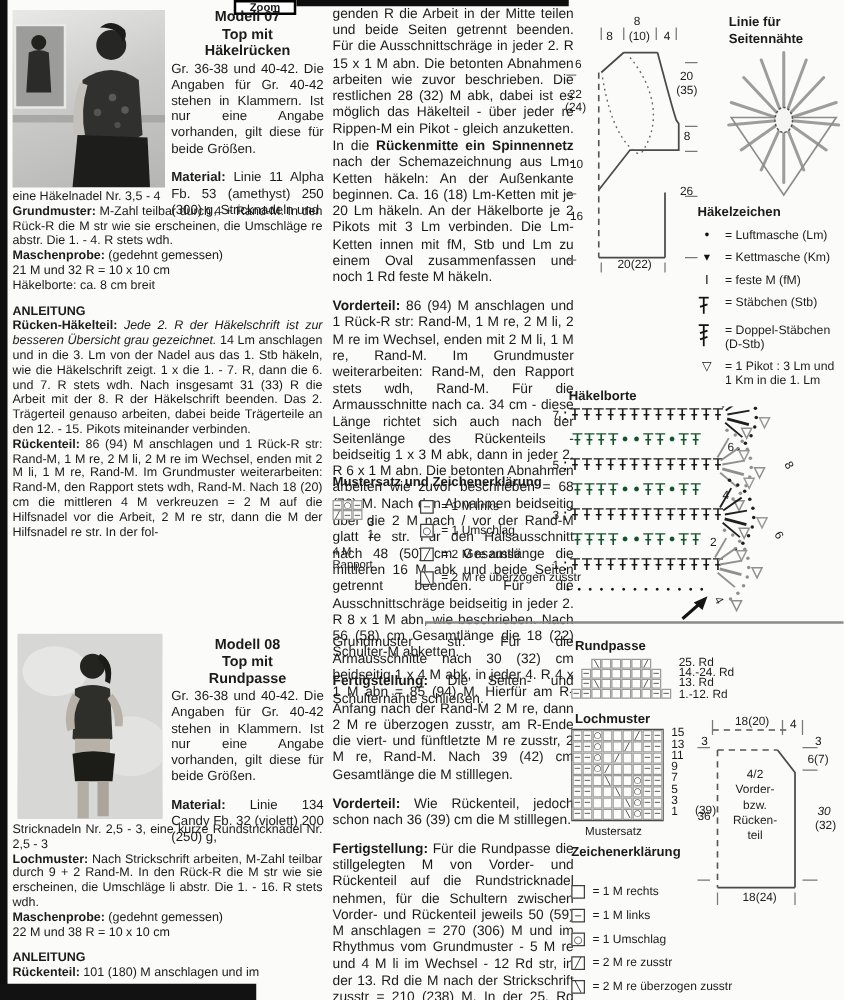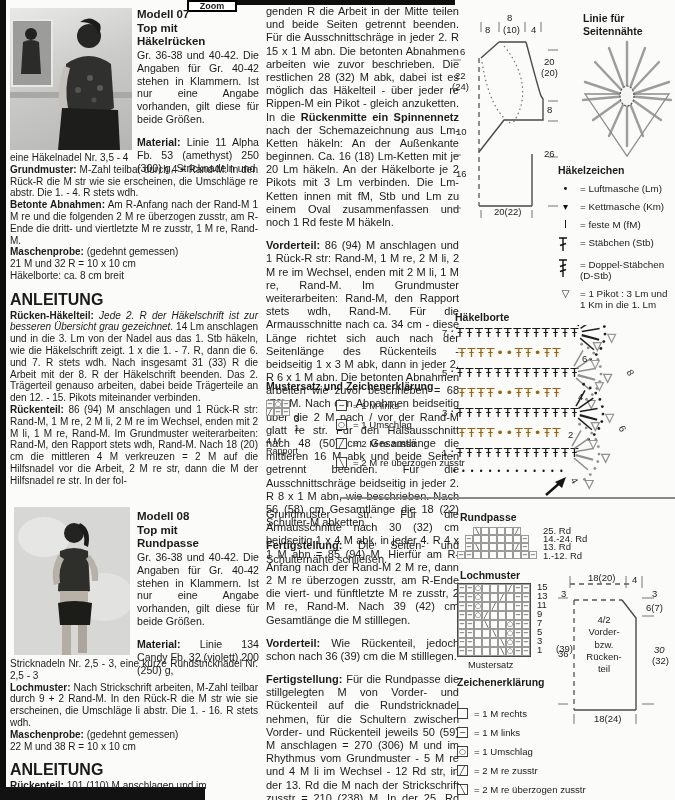--- a/index.html
+++ b/index.html
@@ -11,22 +11,22 @@
   .left-bar { left:0; top:0; width:6px; height:800px; background:#0e0e0e; }
   .top-bar { left:237px; top:0; width:218px; height:5px; background:#0e0e0e; }
   .bottom-bar { left:0; top:787px; width:205px; height:13px; background:#121212; }
   .zoom-badge { left:187px; top:0; width:50px; height:12px; background:#fff; border:2px solid #000;
                 font-size:9px; font-weight:bold; text-align:center; line-height:8px; }
 
   
   .body-text { font-size:10px; line-height:1.18; text-align:justify; }
   .col-narrow { font-size:11px; line-height:1.2; text-align:justify; }
   .head-col { font-size:10.6px; line-height:1.22; text-align:justify; }
-  .title div { font-size:11.5px; font-weight:bold; line-height:1.18; text-align:left; }
-  .anl { font-weight:bold; font-size:16px; margin-top:9px; }
+  .title div { font-size:11.5px; font-weight:bold; line-height:1.18; text-align:center; }
+  .anl { font-weight:bold; font-size:10px; margin-top:9px; }
   .mt10 { margin-top:10px; }
   .sec-hdr { font-weight:bold; font-size:10.5px; }
   i { font-style:italic; }
   b { font-weight:bold; }
 
   
   .photo { overflow:hidden; background:linear-gradient(160deg,#e9e9e7 0%,#cbcbc9 45%,#b5b5b3 100%); }
   .photo2 { background:linear-gradient(175deg,#d9d9d7 0%,#e6e6e4 55%,#c9c9c7 100%); }
 
   
@@ -40,21 +40,21 @@
   
   .grid-row { display:flex; position:relative; }
   .grid-cell { border:0.6px solid #9a9a9a; background:#fdfdfc; font-family:"DejaVu Sans",sans-serif;
                font-size:7px; text-align:center; color:#1e1e1e; overflow:hidden; }
   .lm-box { display:inline-block; border:1.3px solid #4a4a4a; }
   .pos-label { position:absolute; font-size:9.5px; white-space:nowrap; color:#1c1c1c; }
 
   
   .borte-row { position:absolute; left:8px; font-family:"DejaVu Sans",sans-serif; font-size:13px;
                letter-spacing:1.6px; color:#181818; white-space:nowrap; }
-  .borte-row.gray { color:#a16207; left:16px; }
+  .borte-row.gray { color:#14532d; left:16px; }
   .borte-dots { position:absolute; left:10px; font-family:"DejaVu Sans",sans-serif; font-size:8px;
                 letter-spacing:4.2px; color:#181818; white-space:nowrap; }
 
   .divider { left:340px; top:497px; width:335px; height:1.6px; background:#8a8a8a; }
   .muster-label { font-size:9.3px; }
   svg { display:block; }
 </style>
 </head>
 <body>
 
@@ -88,21 +88,20 @@
     <div>Top mit</div>
     <div>Häkelrücken</div>
   </div>
   <p>Gr. 36-38 und 40-42. Die Angaben für Gr. 40-42 stehen in Klammern. Ist nur eine Angabe vorhanden, gilt diese für beide Größen.</p>
   <p class="mt10"><b>Material:</b> <span>Linie 11 Alpha Fb. 53 (amethyst) 250 (300) g, Stricknadeln und</span></p>
 </div>
 
 <div class="abs body-text" style="left:10px;top:152px;width:248px;">
   <p>eine Häkelnadel Nr. 3,5 - 4</p>
   <p><b>Grundmuster:</b> <span>M-Zahl teilbar durch 4 + Rand-M. In den Rück-R die M str wie sie erscheinen, die Umschläge re abstr. Die 1. - 4. R stets wdh.</span></p>
-  <p><b>Betonte Abnahmen:</b> <span>Am R-Anfang nach der Rand-M 1 M re und die folgenden 2 M re überzogen zusstr, am R-Ende die dritt- und viertletzte M re zusstr, 1 M re, Rand-M.</span></p>
   <p><b>Maschenprobe:</b> <span>(gedehnt gemessen)</span></p>
   <p>21 M und 32 R = 10 x 10 cm</p>
   <p>Häkelborte: ca. 8 cm breit</p>
   <div class="anl">ANLEITUNG</div>
   <p><b>Rücken-Häkelteil:</b> <i>Jede 2. R der Häkelschrift ist zur besseren Übersicht grau gezeichnet.</i> <span>14 Lm anschlagen und in die 3. Lm von der Nadel aus das 1. Stb häkeln, wie die Häkelschrift zeigt. 1 x die 1. - 7. R, dann die 6. und 7. R stets wdh. Nach insgesamt 31 (33) R die Arbeit mit der 8. R der Häkelschrift beenden. Das 2. Trägerteil genauso arbeiten, dabei beide Trägerteile an den 12. - 15. Pikots miteinander verbinden.</span></p>
   <p><b>Rückenteil:</b> <span>86 (94) M anschlagen und 1 Rück-R str: Rand-M, 1 M re, 2 M li, 2 M re im Wechsel, enden mit 2 M li, 1 M re, Rand-M. Im Grundmuster weiterarbeiten: Rand-M, den Rapport stets wdh, Rand-M. Nach 18 (20) cm die mittleren 4 M verkreuzen = 2 M auf die Hilfsnadel vor die Arbeit, 2 M re str, dann die M der Hilfsnadel re str. In der fol-</span></p>
 </div>
 
 <div class="abs col-narrow" style="left:266px;top:5px;width:193px;">
   <p><span>genden R die Arbeit in der Mitte teilen und beide Seiten getrennt beenden. Für die Ausschnittschräge in jeder 2. R 15 x 1 M abn. Die betonten Abnahmen arbeiten wie zuvor beschrieben. Die restlichen 28 (32) M abk, dabei ist es möglich das Häkelteil - über jeder re Rippen-M ein Pikot - gleich anzuketten. In die </span><b>Rückenmitte ein Spinnennetz</b><span> nach der Schemazeichnung aus Lm-Ketten häkeln: An der Außenkante beginnen. Ca. 16 (18) Lm-Ketten mit je 20 Lm häkeln. An der Häkelborte je 2 Pikots mit 3 Lm verbinden. Die Lm-Ketten innen mit fM, Stb und Lm zu einem Oval zusammenfassen und noch 1 Rd feste M häkeln.</span></p>
@@ -176,21 +175,21 @@
 <span class="pos-label" style="left: 55px; top: 4px;">8</span>
     <span class="pos-label" style="left: 33px; top: 16px;">8</span>
     <span class="pos-label" style="left: 51px; top: 16px;">(10)</span>
     <span class="pos-label" style="left: 79px; top: 16px;">4</span>
     <span class="pos-label" style="left: 8px; top: 38px;">6</span>
     <span class="pos-label" style="left: 3px; top: 62px;">22</span>
     <span class="pos-label" style="left: 0px; top: 73px;">(24)</span>
     <span class="pos-label" style="left: 4px; top: 118px;">10</span>
     <span class="pos-label" style="left: 4px; top: 160px;">16</span>
     <span class="pos-label" style="left: 92px; top: 48px;">20</span>
-    <span class="pos-label" style="left: 89px; top: 59px;">(20)</span>
+    <span class="pos-label" style="left: 89px; top: 59px;">(35)</span>
     <span class="pos-label" style="left: 95px; top: 96px;">8</span>
     <span class="pos-label" style="left: 92px; top: 140px;">26</span>
     <span class="pos-label" style="left: 42px; top: 198px;">20(22)</span>
   </div>
 
 <div class="abs sec-hdr" style="left:583px;top:12px;width:92px;line-height:1.2;">
   <div>Linie für</div>
   <div>Seitennähte</div>
 </div>
 <div class="abs" style="left:581px;top:38px;">
@@ -380,21 +379,21 @@
   <p>Gr. 36-38 und 40-42. Die Angaben für Gr. 40-42 stehen in Klammern. Ist nur eine Angabe vorhanden, gilt diese für beide Größen.</p>
   <p class="mt10"><b>Material:</b> <span>Linie 134 Candy Fb. 32 (violett) 200 (250) g,</span></p>
 </div>
 
 <div class="abs body-text" style="left:10px;top:658px;width:248px;">
   <p>Stricknadeln Nr. 2,5 - 3, eine kurze Rundstricknadel Nr. 2,5 - 3</p>
   <p><b>Lochmuster:</b> <span>Nach Strickschrift arbeiten, M-Zahl teilbar durch 9 + 2 Rand-M. In den Rück-R die M str wie sie erscheinen, die Umschläge li abstr. Die 1. - 16. R stets wdh.</span></p>
   <p><b>Maschenprobe:</b> <span>(gedehnt gemessen)</span></p>
   <p>22 M und 38 R = 10 x 10 cm</p>
   <div class="anl">ANLEITUNG</div>
-  <p><b>Rückenteil:</b> <span>101 (110) M anschlagen und im</span></p>
+  <p><b>Rückenteil:</b> <span>101 (180) M anschlagen und im</span></p>
 </div>
 
 <div class="abs col-narrow" style="left:266px;top:508px;width:193px;">
   <p>Grundmuster str. Für die Armausschnitte nach 30 (32) cm beidseitig 1 x 4 M abk, in jeder 4. R 4 x 1 M abn = 85 (94) M. Hierfür am R-Anfang nach der Rand-M 2 M re, dann 2 M re überzogen zusstr, am R-Ende die viert- und fünftletzte M re zusstr, 2 M re, Rand-M. Nach 39 (42) cm Gesamtlänge die M stilllegen.</p>
   <p class="mt10"><b>Vorderteil:</b> <span>Wie Rückenteil, jedoch schon nach 36 (39) cm die M stilllegen.</span></p>
   <p class="mt10"><b>Fertigstellung:</b> <span>Für die Rundpasse die stillgelegten M von Vorder- und Rückenteil auf die Rundstricknadel nehmen, für die Schultern zwischen Vorder- und Rückenteil jeweils 50 (59) M anschlagen = 270 (306) M und im Rhythmus vom Grundmuster - 5 M re und 4 M li im Wechsel - 12 Rd str, in der 13. Rd die M nach der Strickschrift zusstr = 210 (238) M. In der 25. Rd noch 1 x die Abnahmen nach der Strickschrift arbeiten = 150 (170) M, dann über alle 150 (170) M ca. 8 Rd glatt rechts str und die M locker abk. Die Seitennähte schließen. Evtl. die Armausschnitte mit festen M umhäkeln.</span></p>
 </div>
 
 <div class="abs sec-hdr" style="left:460px;top:511px;">Rundpasse</div>
 <div class="abs" style="left:457px;top:527px;width:160px;height:40px;">

